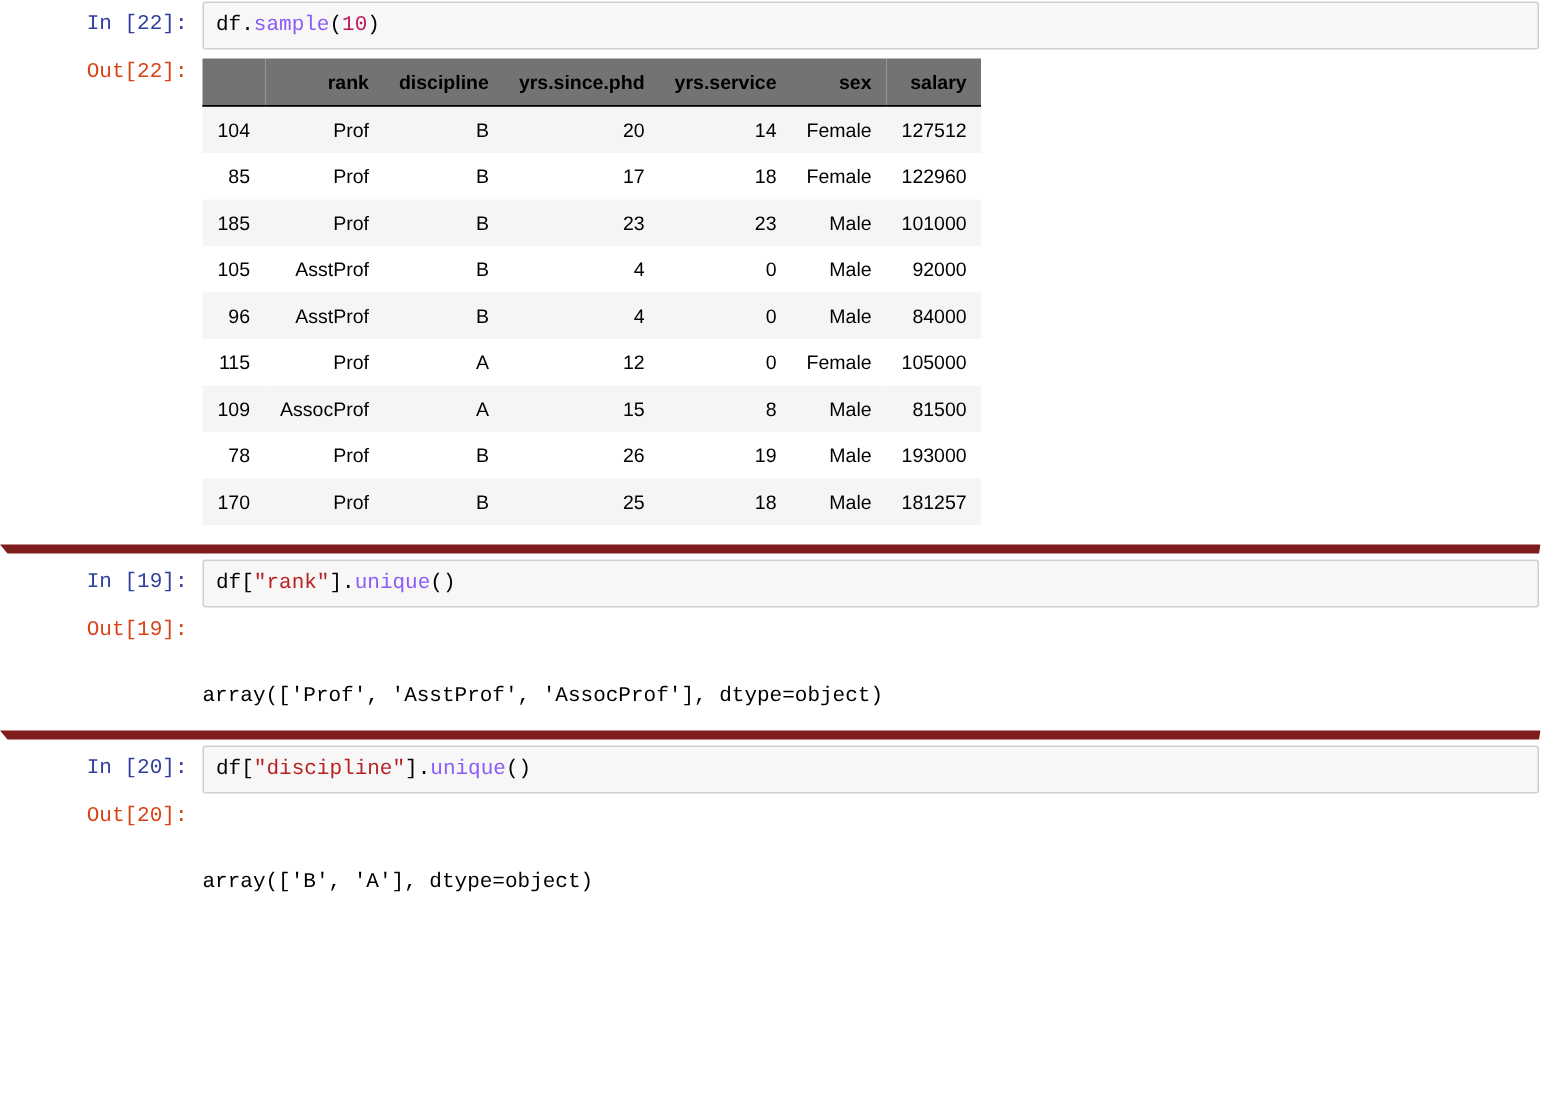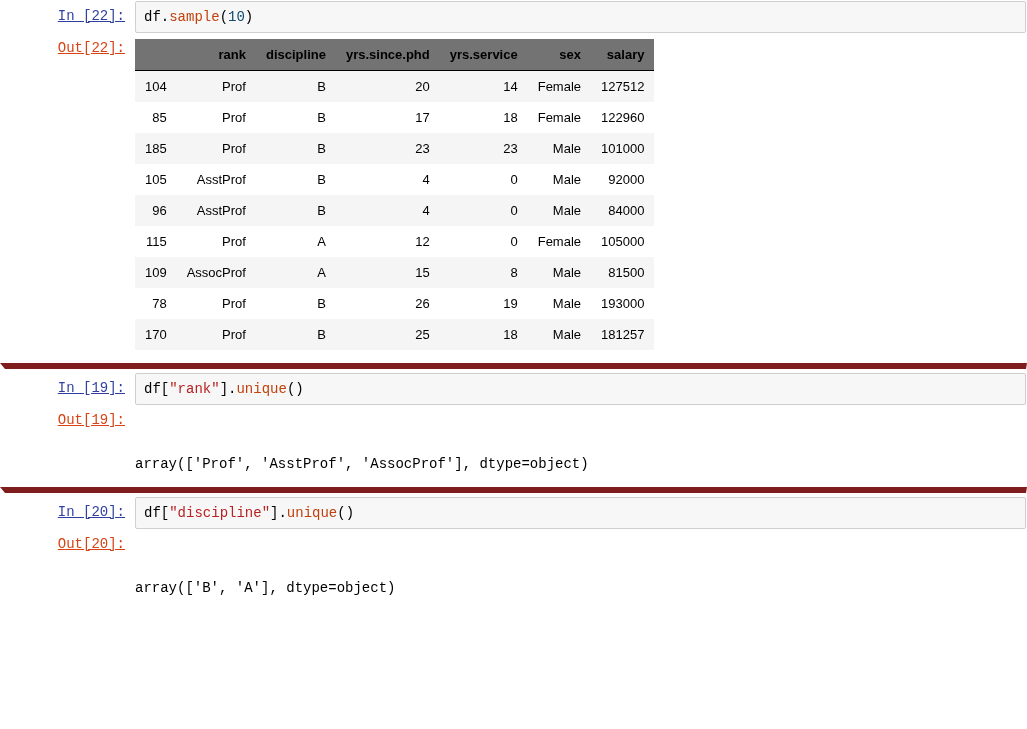--- a/index.html
+++ b/index.html
@@ -24,21 +24,20 @@
       align-items: flex-start;
     }
     .prompt {
       font-family: "SFMono-Regular", Menlo, Consolas, "Liberation Mono", monospace;
       font-size: 14px;
       min-width: 130px;
       padding: 6px 10px 6px 0;
       text-align: right;
       white-space: nowrap;
       line-height: 1.3;
-      text-decoration: underline;
     }
     .prompt-in {
       color: #303F9F;
     }
     .prompt-out {
       color: #D84315;
     }
     .input-area {
       flex: 1;
       background: #f7f7f7;
@@ -59,23 +58,23 @@
       line-height: 1.3;
       white-space: pre-wrap;
       margin-top: 44px;
     }
     .output-html {
       flex: 1;
       padding: 6px 0;
       font-family: "Helvetica Neue", Helvetica, Arial, sans-serif;
     }
     .tok-var { color: #000; }
-    .tok-method { color: #c2410c; }
+    .tok-method { color: #8b5cf6; }
     .tok-punct { color: #000; }
-    .tok-num { color: #0c4a6e; }
+    .tok-num { color: #be185d; }
     .tok-str { color: #ba2121; }
     .tok-paren { color: #000; }
 
     table.dataframe {
       border-collapse: collapse;
       border: none;
       font-size: 13px;
       color: #000;
       margin-left: 0;
     }

